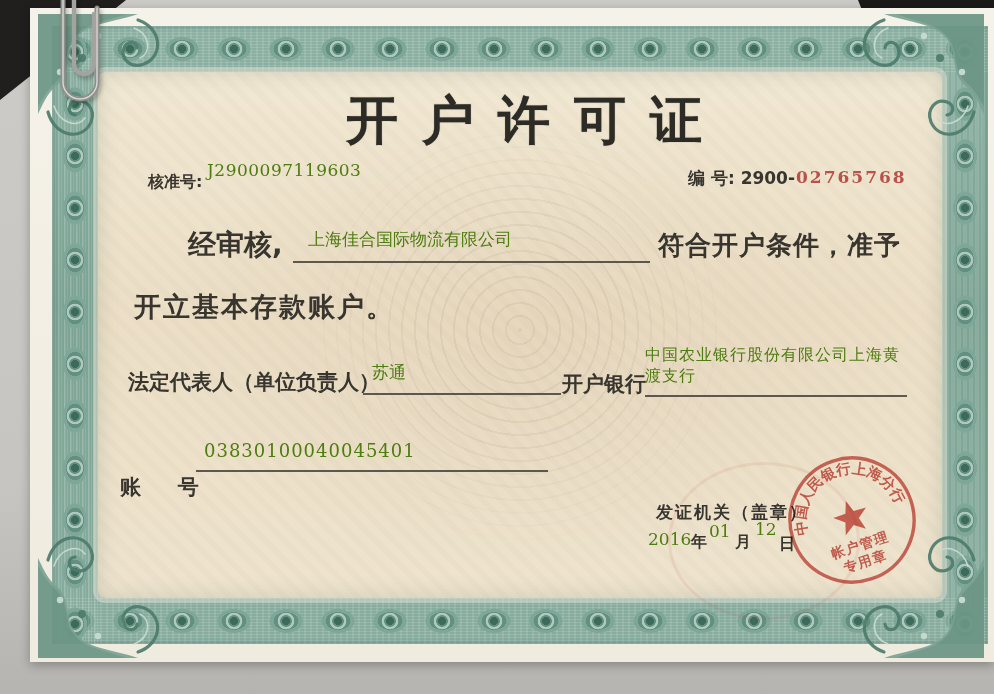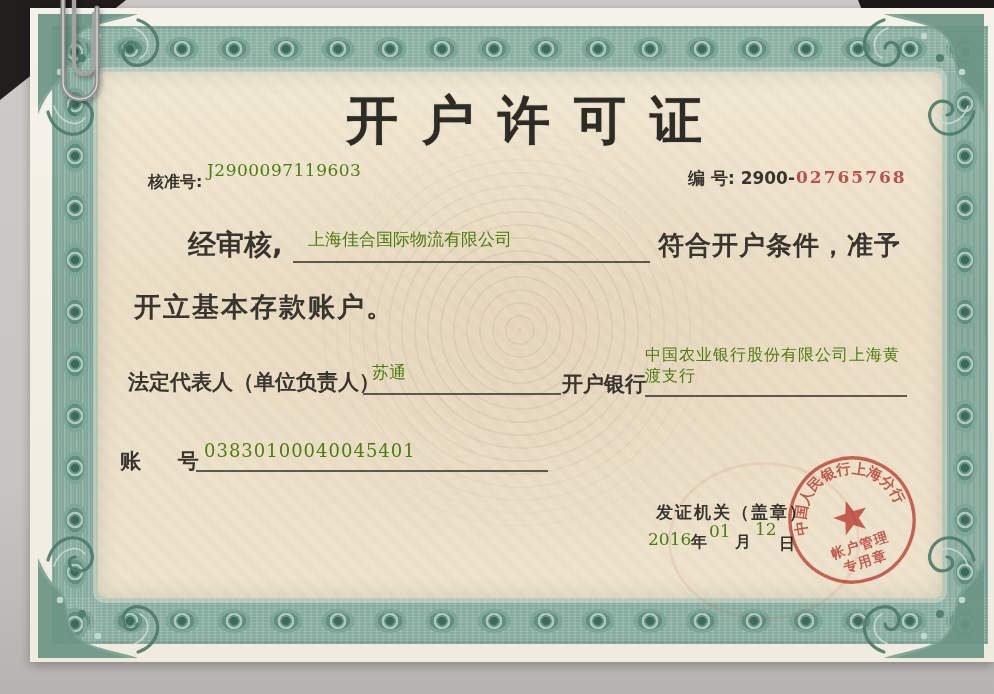--- a/index.html
+++ b/index.html
@@ -138,21 +138,21 @@
 
 <div class="abs ink lbl" style="left:128px;top:368px;font-size:21px;">法定代表人（单位负责人）</div>
 <div class="abs val" style="left:372px;top:361px;font-size:17px;">苏通</div>
 <div class="abs underline" style="left:363px;top:393px;width:198px;"></div>
 
 <div class="abs ink lbl" style="left:562px;top:370px;font-size:21px;">开户银行</div>
 <div class="abs val" style="left:645px;top:345px;font-size:16px;letter-spacing:1px;">中国农业银行股份有限公司上海黄</div>
 <div class="abs val" style="left:645px;top:366px;font-size:16px;letter-spacing:1px;">渡支行</div>
 <div class="abs underline" style="left:645px;top:395px;width:262px;"></div>
 
-<div class="abs ink lbl" style="left:120px;top:447px;font-size:21px;">
+<div class="abs ink lbl" style="left:120px;top:473px;font-size:21px;">
   <span>账</span>
   <span style="display:inline-block;width:22px;"></span>
   <span>号</span>
 </div>
 <div class="abs val" style="left:204px;top:440px;font-size:18px;letter-spacing:1px;">03830100040045401</div>
 <div class="abs underline" style="left:196px;top:470px;width:352px;"></div>
 
 <div class="abs ink lbl" style="left:656px;top:501px;font-size:17px;letter-spacing:2px;">发证机关（盖章）</div>
 <div class="abs val" style="left:648px;top:523px;font-size:17px;margin-top:6px;">2016</div>
 <div class="abs ink lbl" style="left:691px;top:532px;font-size:16px;">年</div>

